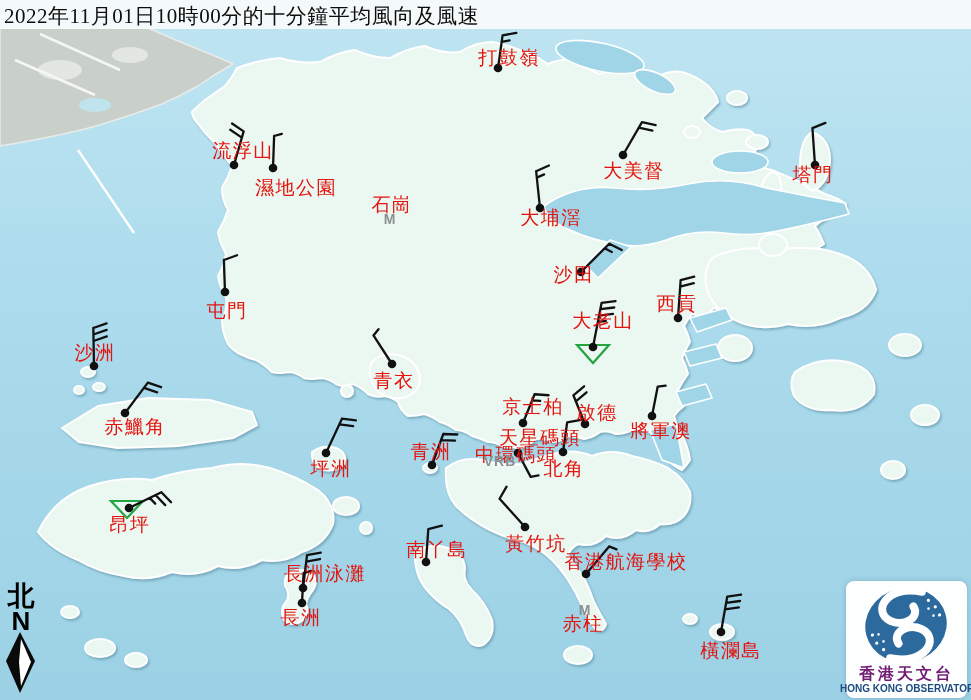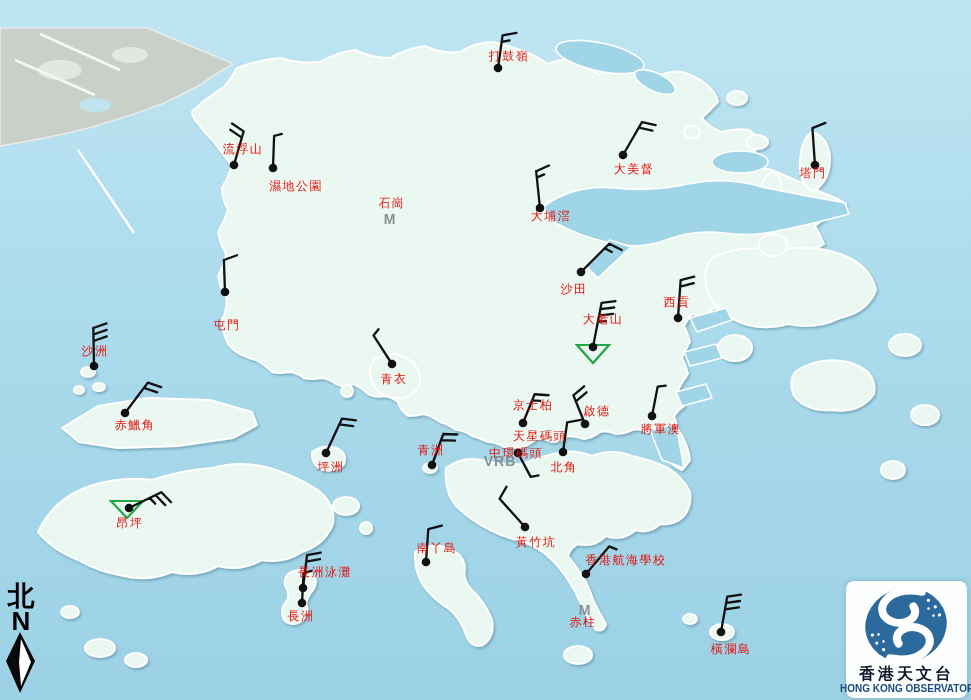--- a/index.html
+++ b/index.html
@@ -1,36 +1,36 @@
 <!DOCTYPE html>
 <html><head>
 <meta charset="utf-8">
 <style>
   html,body{margin:0;padding:0;background:#dfe7ea;}
   #app{position:relative;width:971px;height:700px;overflow:hidden;
        font-family:"Liberation Serif","DejaVu Serif",serif;background:#abdbec;}
   #map,#overlay{position:absolute;left:0;top:0;}
   #labels{position:absolute;left:0;top:0;width:971px;height:700px;pointer-events:none;}
   .st-label{position:absolute;transform:translate(-50%,-50%);color:#e4130d;
-            font-size:12px;letter-spacing:1.5px;white-space:nowrap;line-height:1;
-            font-family:Liberation Mono, monospace;}
+            font-size:19px;letter-spacing:1.5px;white-space:nowrap;line-height:1;
+            font-family:Liberation Serif, serif;}
   .aux-label{position:absolute;transform:translate(-50%,-50%);color:#8a8f92;
              font-family:"Liberation Sans","DejaVu Sans",sans-serif;
              font-weight:bold;font-size:14px;letter-spacing:1px;line-height:1;}
   #title-bar{position:absolute;left:0;top:0;width:971px;height:29px;
              background:rgba(250,252,251,0.9);}
   #title{position:absolute;left:4px;top:2px;font-size:21px;color:#0d0d0d;
          letter-spacing:0.5px;white-space:nowrap;}
   #compass{position:absolute;left:2px;top:582px;width:38px;text-align:center;color:#000;}
   .compass-zh{font-size:27px;font-weight:bold;line-height:1.05;}
   .compass-n{font-size:26px;font-weight:800;line-height:0.85;
              font-family:"Liberation Sans","DejaVu Sans",sans-serif;}
   #logo-card{position:absolute;left:846px;top:581px;width:121px;height:117px;
              background:#fdfefe;border-radius:8px;box-shadow:0 0 5px rgba(40,80,100,.25);}
-  .logo-zh{position:absolute;top:85px;left:0;width:100%;text-align:center;color:#0f172a;
+  .logo-zh{position:absolute;top:85px;left:0;width:100%;text-align:center;color:#701a75;
            font-size:16px;font-weight:bold;letter-spacing:3px;line-height:1;white-space:nowrap;}
   .logo-en{position:absolute;top:103px;left:-6px;width:133px;text-align:center;color:#1b4b80;
            font-size:10px;font-weight:bold;line-height:1;white-space:nowrap;
            font-family:"Liberation Sans","DejaVu Sans",sans-serif;}
 </style>
 </head>
 <body>
 
 <div id="app">
 
@@ -214,22 +214,22 @@
 
   <div id="labels">
       <div class="st-label" style="left: 509px; top: 57px;">打鼓嶺</div>
       <div class="st-label" style="left: 243px; top: 150px;">流浮山</div>
       <div class="st-label" style="left: 296px; top: 187px;">濕地公園</div>
       <div class="st-label" style="left: 634px; top: 170px; text-align: center;">大美督</div>
       <div class="st-label" style="left: 813px; top: 174px;">塔門</div>
       <div class="st-label" style="left: 392px; top: 204px;">石崗</div>
       <div class="aux-label" style="left: 390px; top: 219px;">M</div>
       <div class="st-label" style="left: 551px; top: 217px;">大埔滘</div>
-      <div class="st-label" style="left: 574px; top: 290px;">沙田</div>
-      <div class="st-label" style="left: 227px; top: 310px; margin-top: 16px;">屯門</div>
+      <div class="st-label" style="left: 574px; top: 274px;">沙田</div>
+      <div class="st-label" style="left: 227px; top: 310px;">屯門</div>
       <div class="st-label" style="left: 677px; top: 303px;">西貢</div>
       <div class="st-label" style="left: 95px; top: 352px;">沙洲</div>
       <div class="st-label" style="left: 603px; top: 320px;">大老山</div>
       <div class="st-label" style="left: 394px; top: 380px;">青衣</div>
       <div class="st-label" style="left: 135px; top: 426px;">赤鱲角</div>
       <div class="st-label" style="left: 533px; top: 406px;">京士柏</div>
       <div class="st-label" style="left: 597px; top: 412px;">啟德</div>
       <div class="st-label" style="left: 661px; top: 430px;">將軍澳</div>
       <div class="st-label" style="left: 431px; top: 451px;">青洲</div>
       <div class="st-label" style="left: 540px; top: 437px;">天星碼頭</div>
@@ -241,20 +241,23 @@
       <div class="st-label" style="left: 437px; top: 549px;">南丫島</div>
       <div class="st-label" style="left: 536px; top: 543px;">黃竹坑</div>
       <div class="st-label" style="left: 626px; top: 561px;">香港航海學校</div>
       <div class="st-label" style="left: 325px; top: 573px;">長洲泳灘</div>
       <div class="st-label" style="left: 301px; top: 617px;">長洲</div>
       <div class="st-label" style="left: 583px; top: 623px;">赤柱</div>
       <div class="aux-label" style="left: 585px; top: 610px;">M</div>
       <div class="st-label" style="left: 731px; top: 650px;">橫瀾島</div>
     </div>
 
+  <div id="title-bar">
+    <div id="title">2022年11月01日10時00分的十分鐘平均風向及風速</div>
+  </div>
 
   <div id="compass">
     <div class="compass-zh">北</div>
     <div class="compass-n">N</div>
     <svg width="32" height="62" viewBox="0 0 32 62">
       <polygon points="15,0 30,29 15,61 1,29" fill="#0a0a0a"></polygon>
       <polygon points="16,7 26,30 16,54 14,30" fill="#ffffff"></polygon>
     </svg>
   </div>
 

